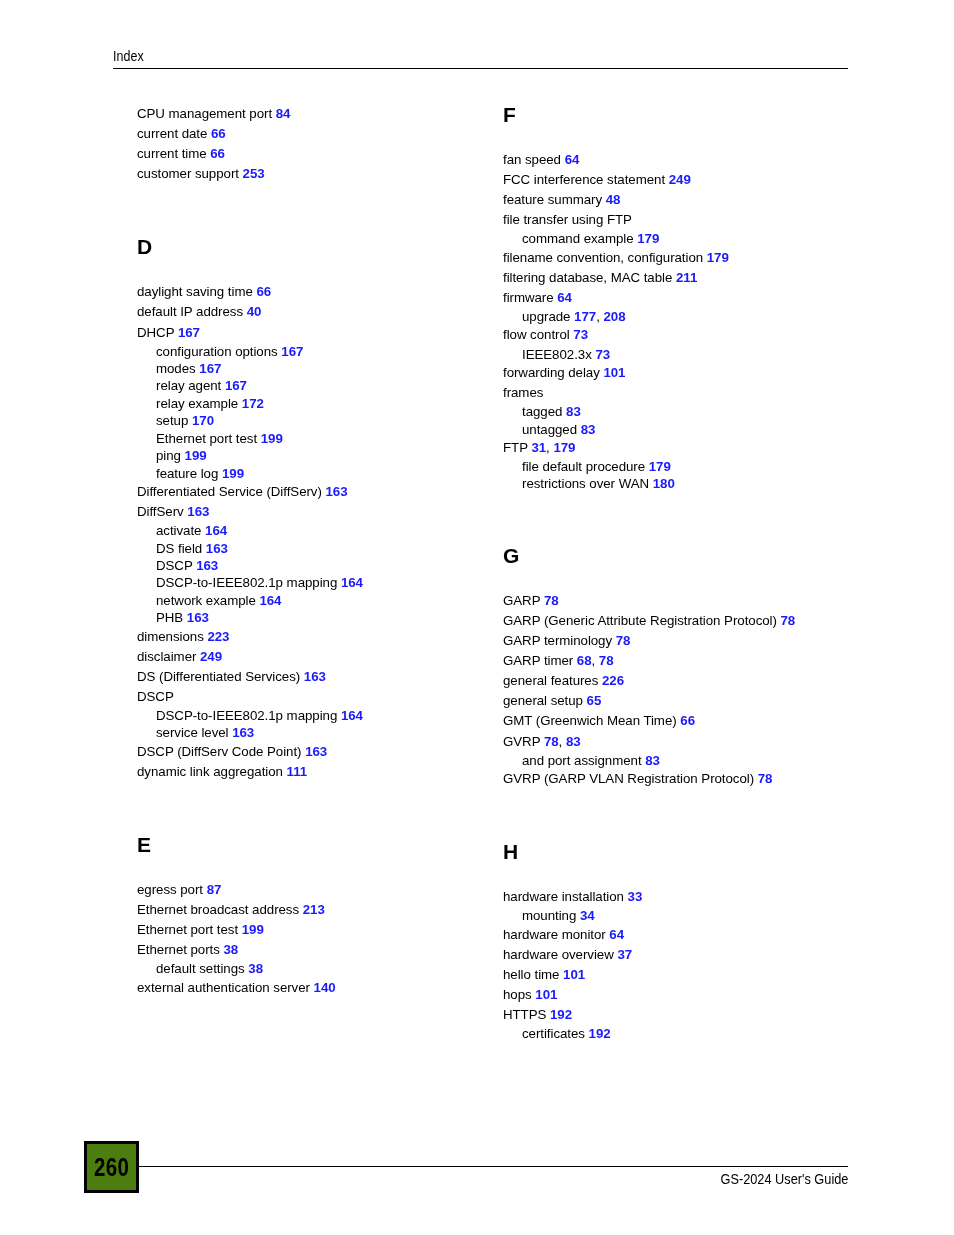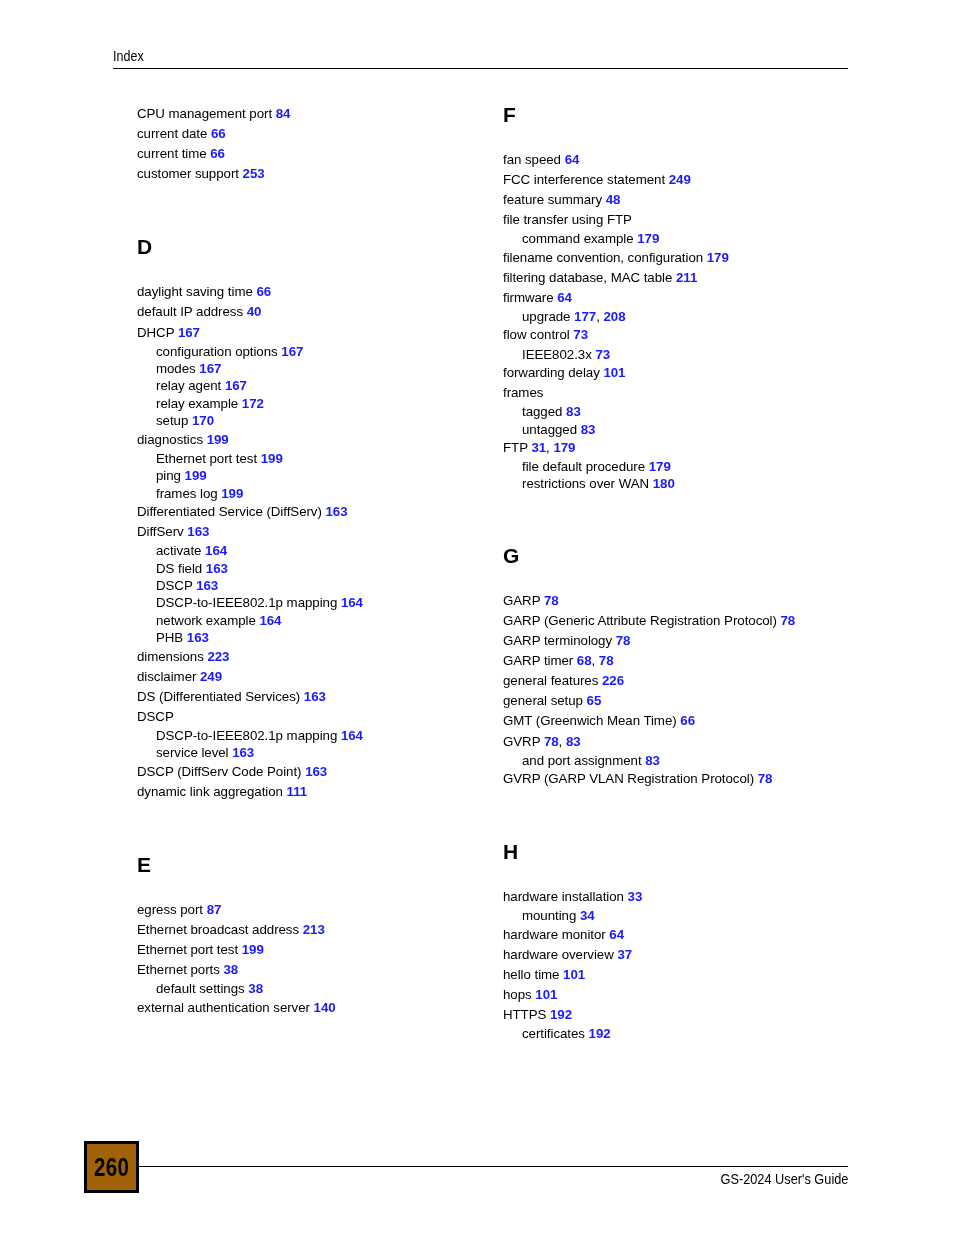--- a/index.html
+++ b/index.html
@@ -100,21 +100,21 @@
     width: 954px;
     height: 70px;
   }
   .page-box {
     position: absolute;
     left: 84px;
     top: 1px;
     width: 55px;
     height: 52px;
     border: 3.2px solid #000;
-    background: #a16207;
+    background: #4d7c0f;
     box-sizing: border-box;
     display: flex;
     align-items: center;
     justify-content: center;
   }
   .page-number {
     font-size: 25px;
     font-weight: bold;
     line-height: 25px;
     font-family: "Liberation Sans Narrow", "Liberation Sans", sans-serif;
@@ -163,24 +163,23 @@
       <div class="gap-after-letter"></div>
       <div class="entries">
         <div class="entry"><span>daylight saving time</span> <span class="pg">66</span></div>
         <div class="entry"><span>default IP address</span> <span class="pg">40</span></div>
         <div class="entry"><span>DHCP</span> <span class="pg">167</span></div>
         <div class="entry sub"><span>configuration options</span> <span class="pg">167</span></div>
         <div class="entry sub"><span>modes</span> <span class="pg">167</span></div>
         <div class="entry sub"><span>relay agent</span> <span class="pg">167</span></div>
         <div class="entry sub"><span>relay example</span> <span class="pg">172</span></div>
         <div class="entry sub"><span>setup</span> <span class="pg">170</span></div>
-        <div class="entry"><span>diagnostics</span> <span class="pg">199</span></div>
         <div class="entry sub"><span>Ethernet port test</span> <span class="pg">199</span></div>
         <div class="entry sub"><span>ping</span> <span class="pg">199</span></div>
-        <div class="entry sub"><span>frames log</span> <span class="pg">199</span></div>
+        <div class="entry sub"><span>feature log</span> <span class="pg">199</span></div>
         <div class="entry"><span>Differentiated Service (DiffServ)</span> <span class="pg">163</span></div>
         <div class="entry"><span>DiffServ</span> <span class="pg">163</span></div>
         <div class="entry sub"><span>activate</span> <span class="pg">164</span></div>
         <div class="entry sub"><span>DS field</span> <span class="pg">163</span></div>
         <div class="entry sub"><span>DSCP</span> <span class="pg">163</span></div>
         <div class="entry sub"><span>DSCP-to-IEEE802.1p mapping</span> <span class="pg">164</span></div>
         <div class="entry sub"><span>network example</span> <span class="pg">164</span></div>
         <div class="entry sub"><span>PHB</span> <span class="pg">163</span></div>
         <div class="entry"><span>dimensions</span> <span class="pg">223</span></div>
         <div class="entry"><span>disclaimer</span> <span class="pg">249</span></div>

